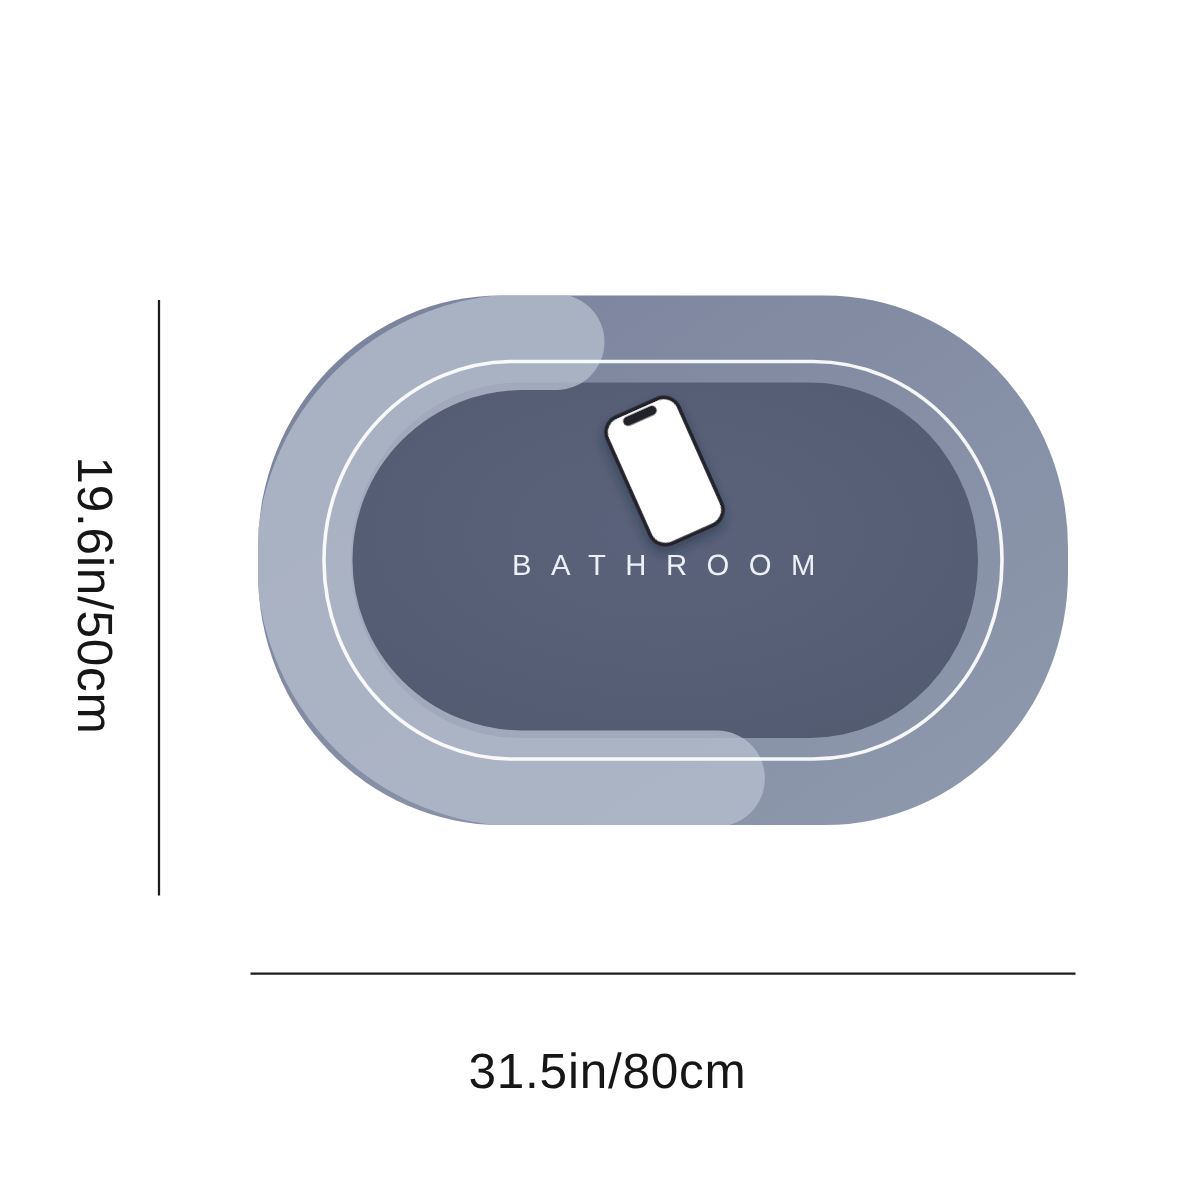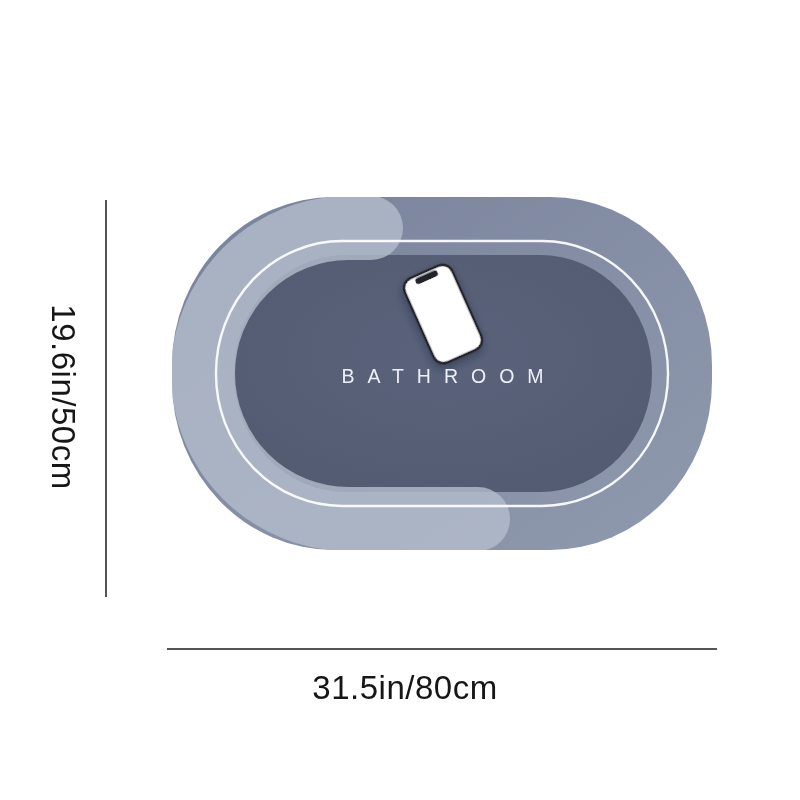--- a/index.html
+++ b/index.html
@@ -75,15 +75,15 @@
     </g>
 
     <text x="449" y="383" text-anchor="middle" class="mat-brand-text" style="fill:var(--mat-text, #edf0f6)">BATHROOM</text>
 
     <line x1="106" y1="200" x2="106" y2="597" stroke-width="1.5" style="stroke:var(--dimension-line, #1c1c1c)"></line>
     <line x1="167" y1="649" x2="717" y2="649" stroke-width="1.5" style="stroke:var(--dimension-line, #1c1c1c)"></line>
   </svg>
 
   <div class="dim-label vertical" style="left:-87px; top:375px;">19.6in/50cm</div>
 
-  <div class="dim-label" style="left:255px; top:666px;">31.5in/80cm</div>
+  <div class="dim-label" style="left:255px; top:692px;">31.5in/80cm</div>
 
 </div>
 
 </body></html>

